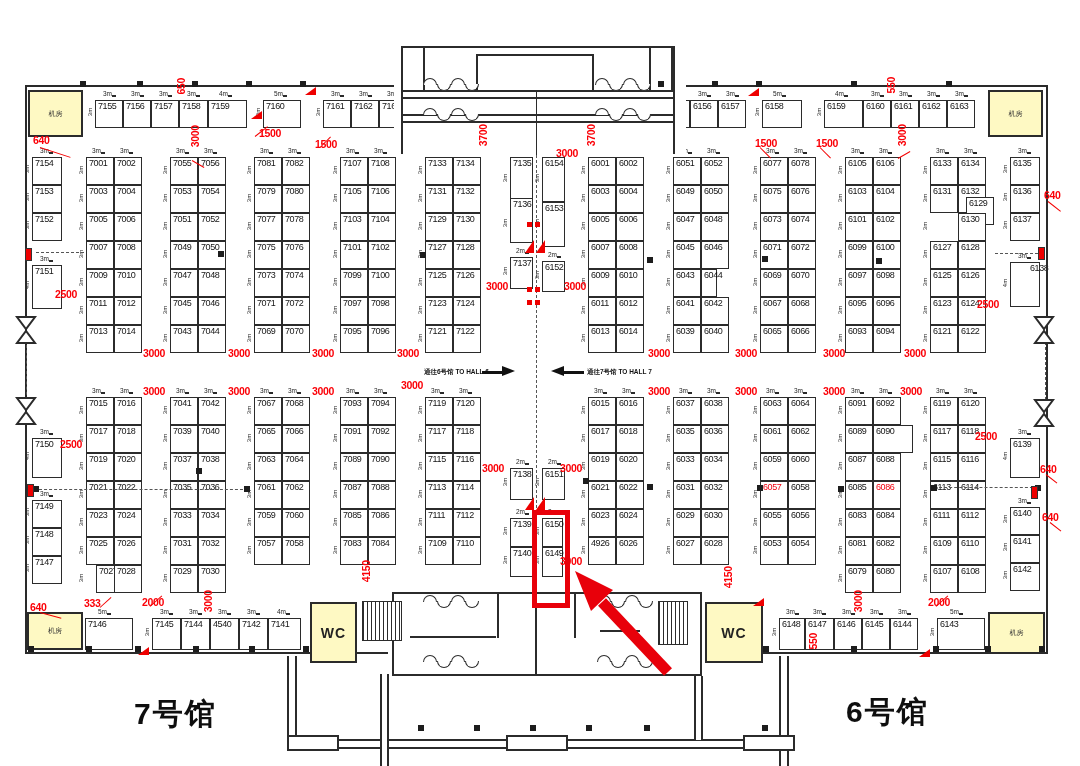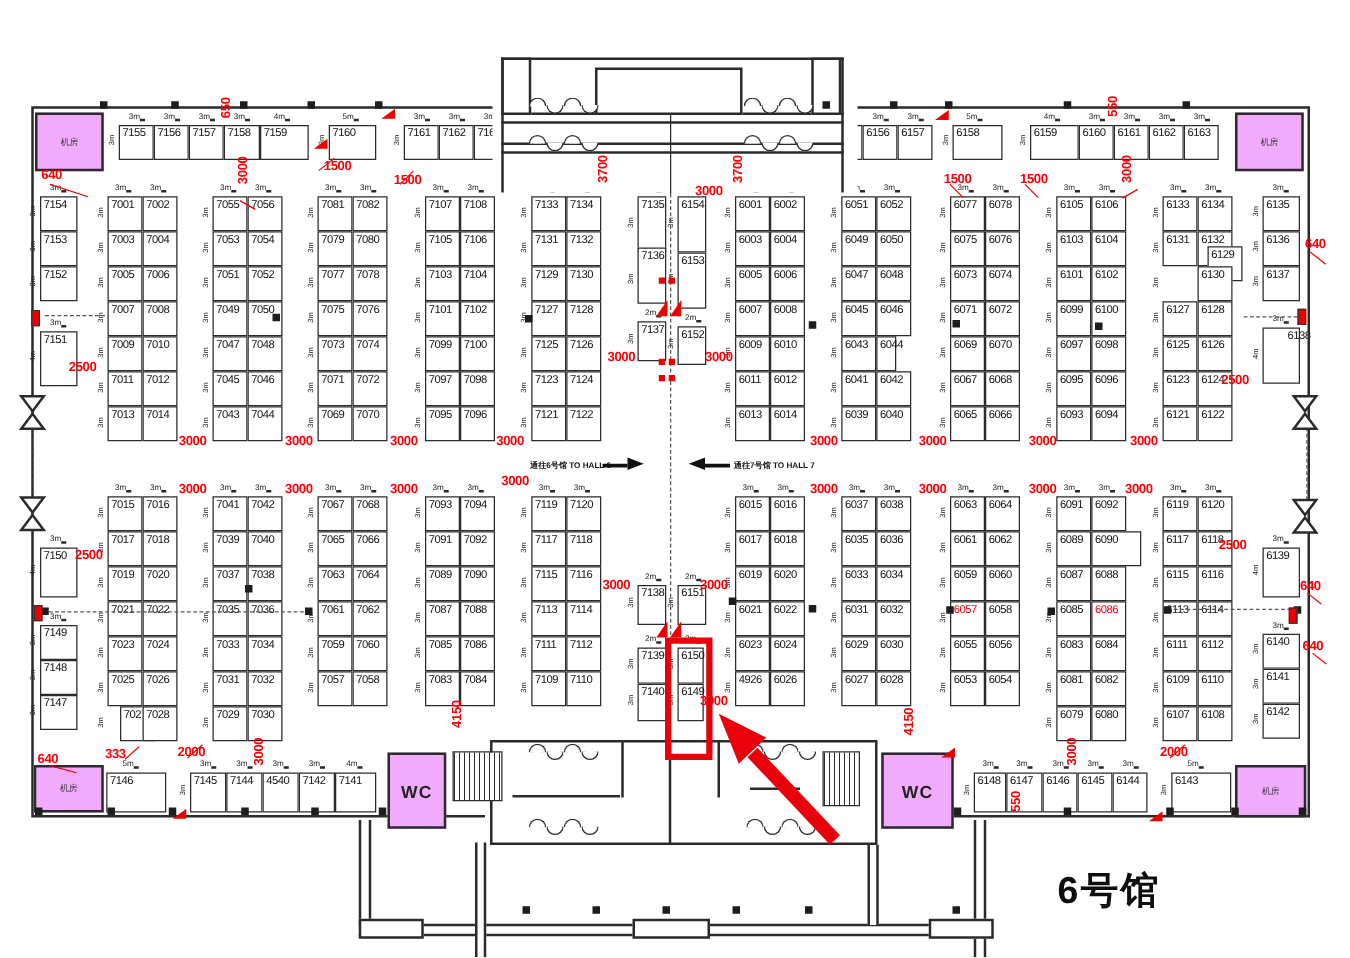--- a/index.html
+++ b/index.html
@@ -9,21 +9,21 @@
   .cell{border:1px solid #2b2b2b;background:#fff;}
   .bn{position:relative;font-size:9px;color:#141414;padding:1px 0 0 2px;line-height:1;
       letter-spacing:-0.4px;white-space:nowrap;}
   .bn.red{color:#f3000e;}
   .tl{font-size:6.5px;color:#222;line-height:1;white-space:nowrap;}
   .tl::after{content:"";position:absolute;left:100%;top:4px;width:4px;height:1.5px;background:#2a2a2a;}
   .sl{font-size:6px;color:#222;width:12px;text-align:center;transform:rotate(-90deg);
       line-height:1;white-space:nowrap;}
   .dim{color:#fb0007;font-size:10.5px;font-weight:bold;line-height:1;letter-spacing:-0.3px;white-space:nowrap;z-index:30;}
   .dim.v{width:30px;text-align:center;transform:rotate(-90deg);}
-  .room{border:2px solid #2b2b2b;background:#f0abfc;display:flex;align-items:center;justify-content:center;z-index:5;}
+  .room{border:2px solid #2b2b2b;background:#fef9c3;display:flex;align-items:center;justify-content:center;z-index:5;}
   .rl{position:relative;font-size:7px;color:#333;}
   .rl.big{font-size:14px;font-weight:bold;letter-spacing:1px;color:#222;}
   .bsq{width:6px;height:6px;background:#1d1d1d;z-index:20;}
   .rsq{width:5px;height:5px;background:#ee0000;z-index:20;}
   .rtri{width:0;height:0;border-left:11px solid transparent;border-bottom:8px solid #ee0000;z-index:20;}
   .rflag{width:0;height:0;border-left:9px solid transparent;border-bottom:13px solid #ee0000;z-index:20;}
   .rdoor{width:7px;height:13px;background:#ee0000;border:1px solid #333;z-index:20;}
   .note{border-top:1.3px dashed #555;height:0;z-index:6;}
   .lead{height:0;border-top:1.3px solid #f40000;transform-origin:left center;z-index:25;}
   .arc{width:14px;height:7px;background:#fff;border:1.5px solid #2b2b2b;border-bottom:none;
@@ -87,20 +87,21 @@
   <div class="dblv" style="left:694px;top:676px;width:9px;height:64px;"></div>
   <div class="dblv" style="left:779px;top:656px;width:10px;height:110px;"></div>
 
   <div class="sign" style="left:424px;top:368px;">通往6号馆 TO HALL 6</div>
   <div class="abar" style="left:482px;top:371px;width:20px;"></div>
   <div class="atri-r" style="left:502px;top:366px;"></div>
   <div class="atri-l" style="left:551px;top:366px;"></div>
   <div class="abar" style="left:564px;top:371px;width:20px;"></div>
   <div class="sign" style="left:587px;top:368px;">通往7号馆 TO HALL 7</div>
 
+  <div class="halllbl" style="left:134px;top:694px;">7号馆</div>
   <div class="halllbl" style="left:846px;top:692px;">6号馆</div>
 
   <div class="redbox" style="left:532px;top:510px;width:38px;height:98px;"></div>
   <svg id="locarrow" width="150" height="125" viewBox="0 0 150 125">
     <line x1="138" y1="117" x2="72" y2="47" stroke="#e8000a" stroke-width="11"></line>
     <polygon points="45,16 83,35 61,56" fill="#e8000a"></polygon>
   </svg>
 
 <div class="room" style="left: 28px; top: 90px; width: 55px; height: 47px;">
       <div class="rl">机房</div>

